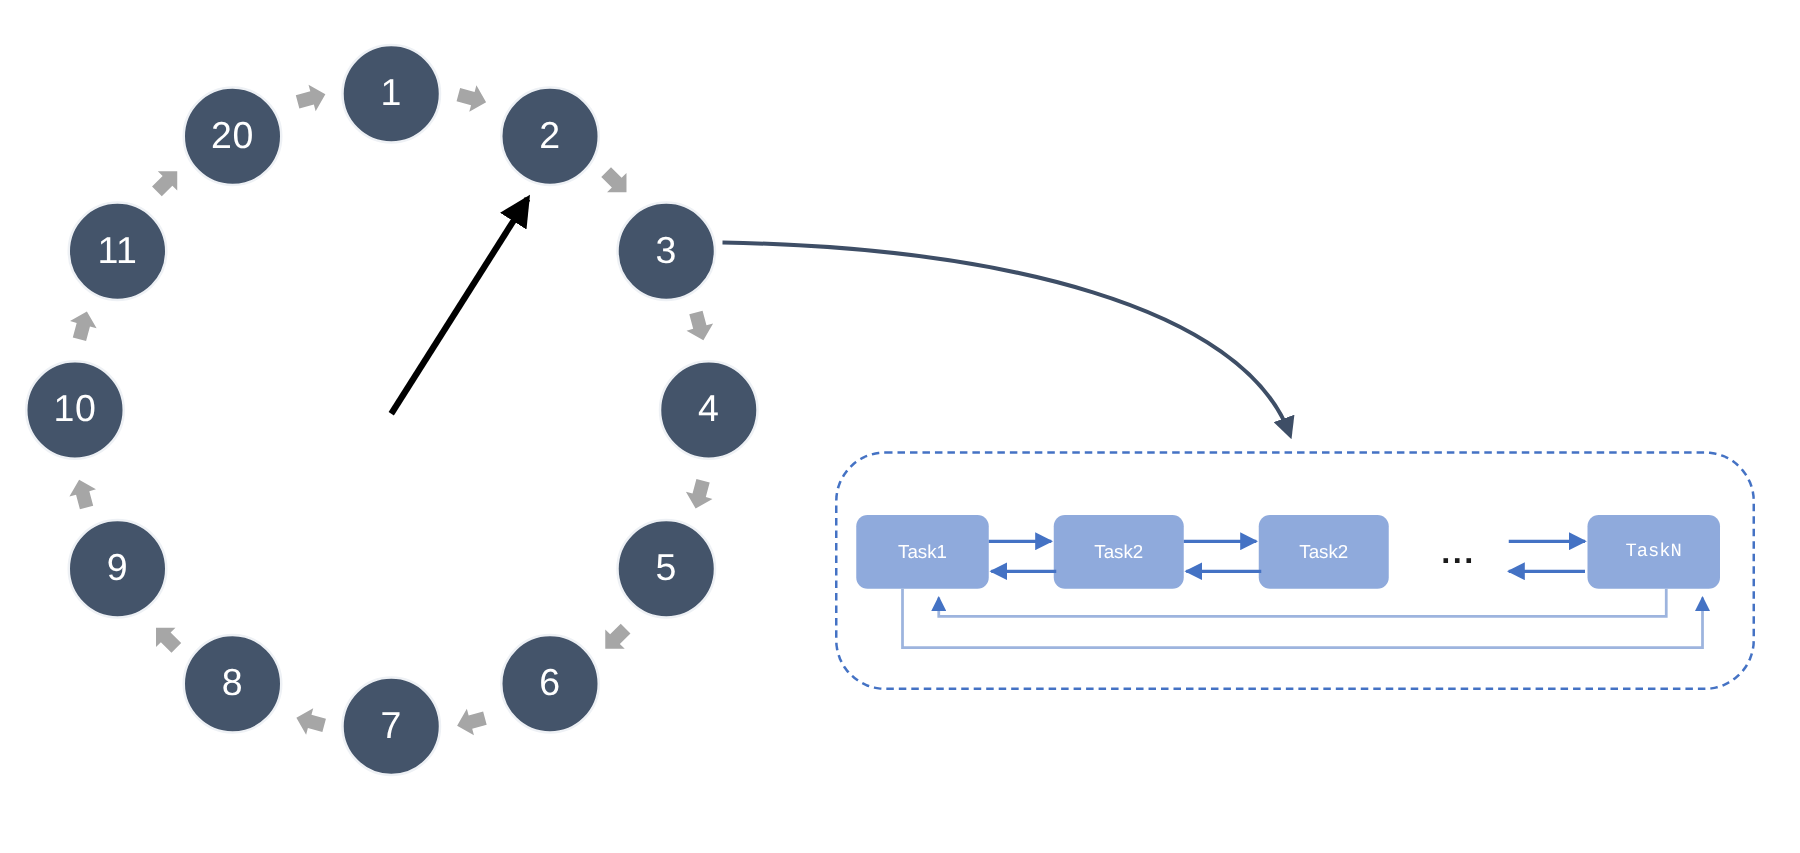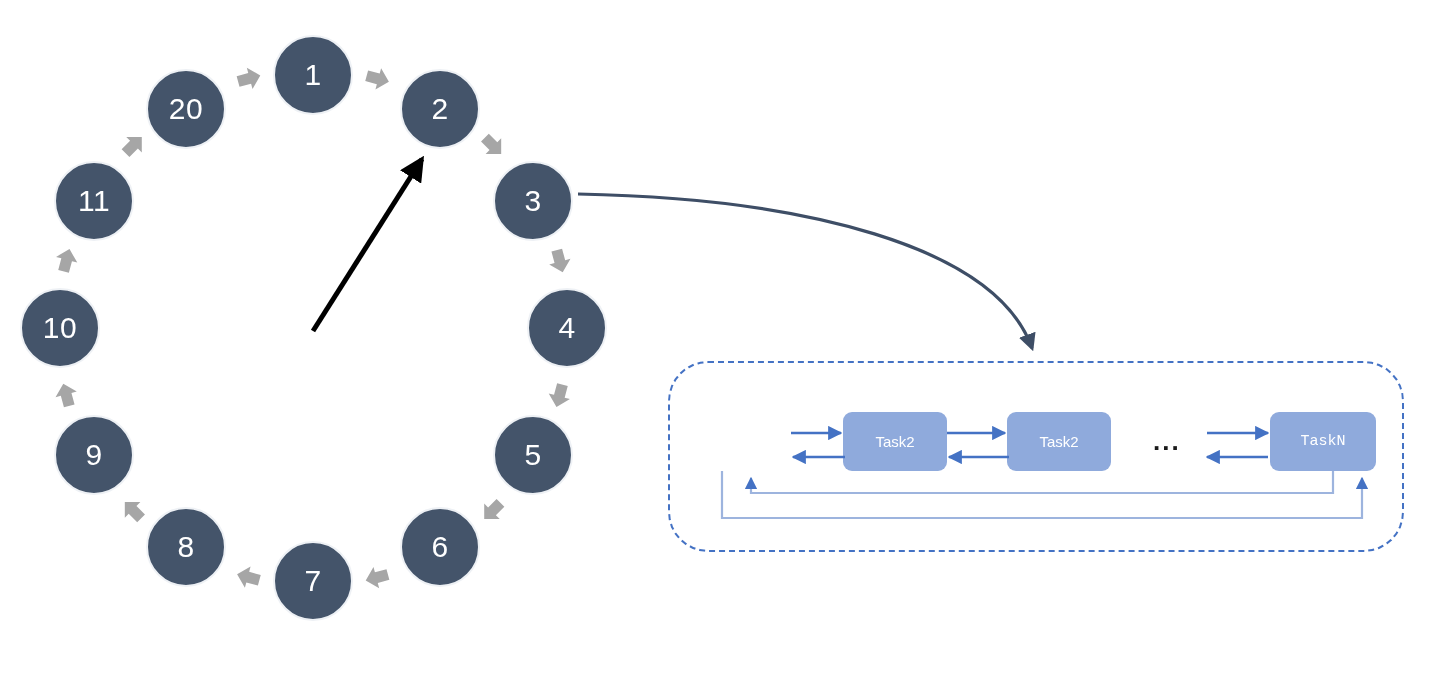--- a/index.html
+++ b/index.html
@@ -157,20 +157,23 @@
       </marker>
     </defs>
 
     <line x1="313" y1="331" x2="422" y2="159" stroke="#000000" stroke-width="5" marker-end="url(#blackhead)"></line>
 
     <path d="M 578 194 C 800 198, 995 245, 1032 348" fill="none" stroke="#3E4E66" stroke-width="3.2" marker-end="url(#slatehead)"></path>
   </svg>
 
   <div class="task-group"></div>
 
+  <div class="task-box" style="left:685px;top:412px;width:106px;height:59px;">
+    <span>Task1</span>
+  </div>
   <div class="task-box" style="left:843px;top:412px;width:104px;height:59px;">
     <span>Task2</span>
   </div>
   <div class="task-box" style="left:1007px;top:412px;width:104px;height:59px;">
     <span>Task2</span>
   </div>
   <div class="task-box" style="left:1270px;top:412px;width:106px;height:59px;font-family:Liberation Mono, monospace;">
     <span>TaskN</span>
   </div>
 

